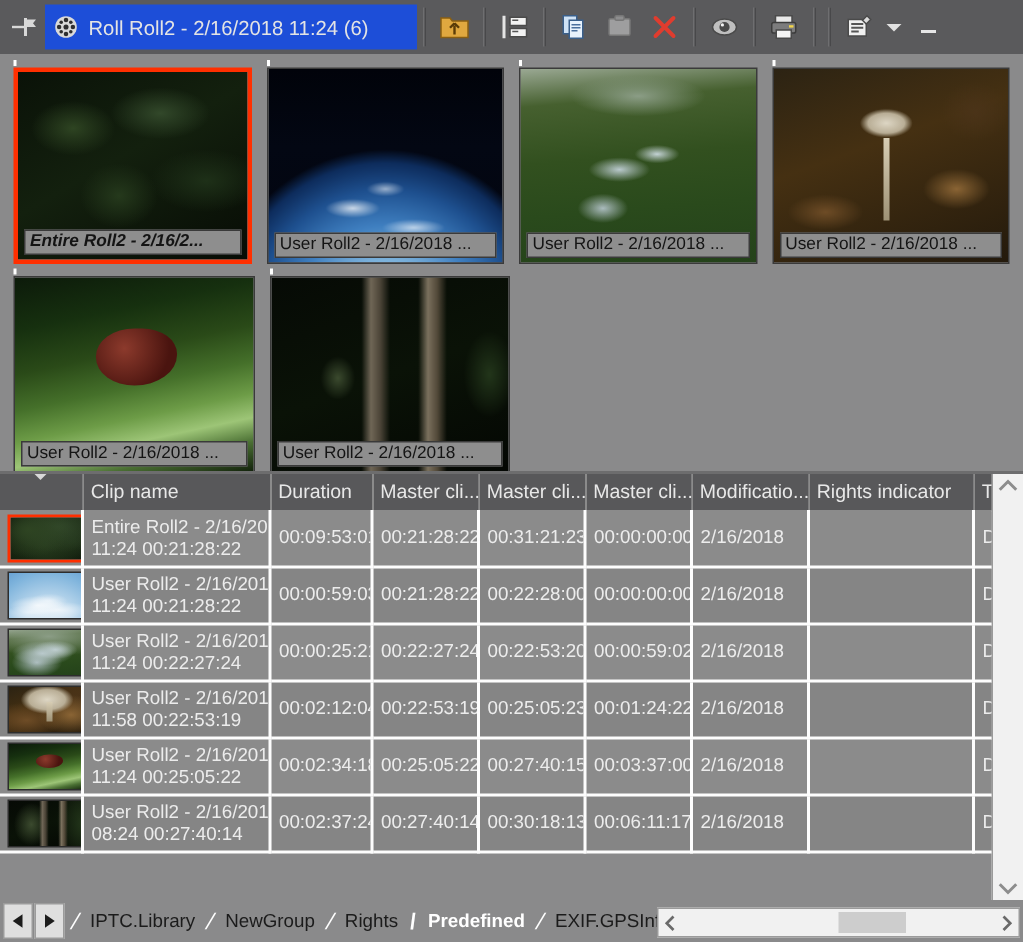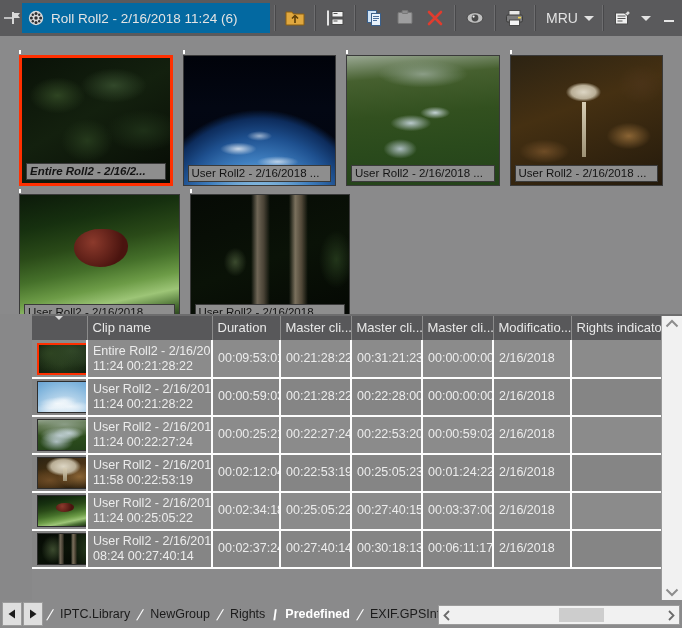--- a/index.html
+++ b/index.html
@@ -26,21 +26,21 @@
     align-items: center;
     flex: 0 0 36px;
     padding: 0 2px;
   }
   .pin-btn {
     width: 28px; height: 30px;
     display: flex; align-items: center; justify-content: center;
     color: #d8d8d8;
   }
   .title-chip {
-    background: #0369a1;
+    background: #1d4ed8;
     height: 30px;
     min-width: 248px;
     display: flex;
     align-items: center;
     padding: 0 8px 0 6px;
     gap: 7px;
     color: #e4e4e4;
     font-size: 13.5px;
   }
   .reel-icon { flex: 0 0 16px; height: 16px; display:block; }
@@ -71,21 +71,21 @@
   .win-btn {
     width: 30px; height: 30px;
     display: flex; align-items: center; justify-content: center;
     color: #e6e6e6; flex: 0 0 30px;
   }
 
   
   .thumb-panel {
     flex: 0 0 278px;
     background: #8a8a8b;
-    padding: 14px;
+    padding: 4px;
     position: relative;
     overflow: hidden;
   }
   .thumb-row {
     display: flex;
     height: 139px;
     gap: 0;
   }
   .thumb-cell {
     width: 170.5px;
@@ -199,21 +199,20 @@
       linear-gradient(160deg, #060a05 0%, #0a1207 50%, #040703 100%);
   }
 
   
   .table-wrap {
     flex: 1 1 auto;
     display: flex;
     background: #8a8a8b;
     border-top: 2px solid #6d6d6e;
     overflow: hidden;
-    margin-left: 32px;
   }
   .table-scroll {
     flex: 1 1 auto;
     overflow: hidden;
     position: relative;
   }
   table.grid {
     border-collapse: collapse;
     table-layout: fixed;
     width: 720px;
@@ -448,24 +447,20 @@
       <svg width="20" height="18" viewBox="0 0 20 18">
         <rect x="4" y="1.5" width="11" height="5" fill="#e8e8e8" stroke="#4a4a4a"></rect>
         <rect x="1.5" y="6" width="16" height="7" rx="1.4" fill="#7c7c7d" stroke="#3c3c3c"></rect>
         <rect x="4.5" y="11" width="10" height="5.5" fill="#f4f4f4" stroke="#4a4a4a"></rect>
         <rect x="13" y="7.8" width="3" height="1.6" fill="#f2d54a"></rect>
       </svg>
     </div>
 
     <div class="tb-sep"></div>
 
-    <div class="mru-btn">
-      <span>MRU</span>
-      <span class="caret-dn"></span>
-    </div>
 
     <div class="tb-sep"></div>
 
     <div class="tb-btn">
       <svg width="18" height="18" viewBox="0 0 18 18">
         <rect x="1.5" y="4" width="12" height="11" fill="#f0f0f0" stroke="#4a4a4a"></rect>
         <path d="M3.5 7h8M3.5 9.5h8M3.5 12h5" stroke="#555" stroke-width="1.2"></path>
         <path d="M11 4.5l3-3 2.5 2.5-3 3z" fill="#dcdcdc" stroke="#4a4a4a"></path>
       </svg>
     </div>

